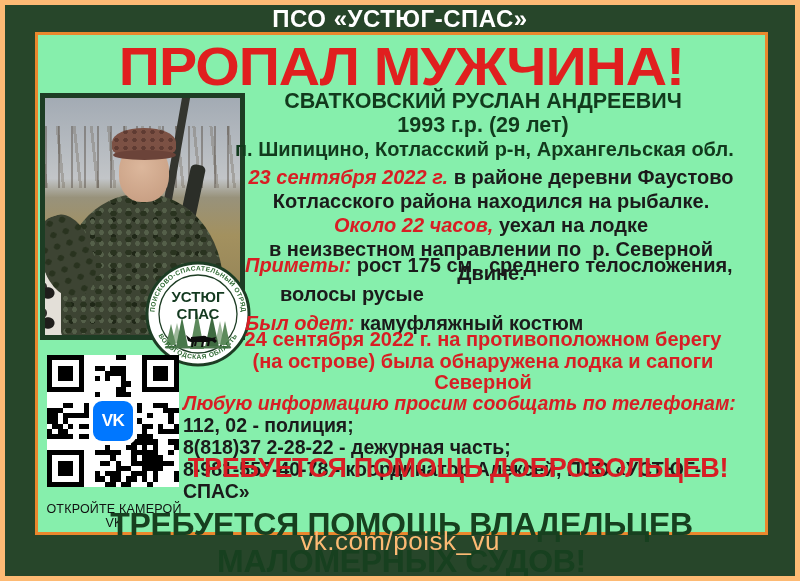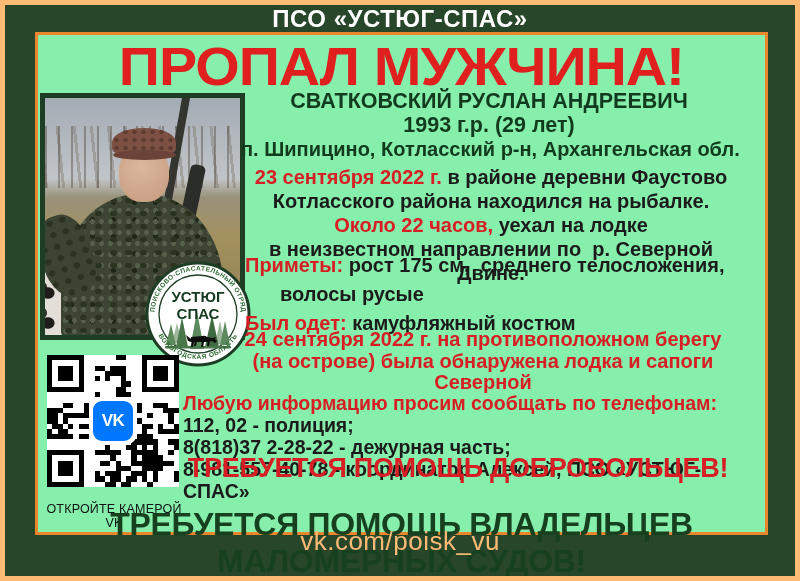--- a/index.html
+++ b/index.html
@@ -20,21 +20,21 @@
     color:#fdba74; font-size:26px; letter-spacing:.5px;
   }
   
   .white-box{
     position:absolute; left:30px; top:27px; width:733px; height:503px;
     box-sizing:border-box; background:#86efac; border:3px solid #EA872D;
   }
   .abs{position:absolute;}
   .ctr{text-align:center;}
   .pre{white-space:pre-wrap;}
-  .red{color:#D81E24;}
+  .red{color:#D81E24;font-style:italic;}
   .blk{color:#1b1b1b;}
   .title{
     left:0; right:0; top:0; text-align:center;
     font-size:54px; font-weight:bold; letter-spacing:-1px; color:#E01F1F;
     transform:scaleX(1.06); transform-origin:center;
   }
   
   .photo{
     left:2px; top:58px; width:205px; height:247px; box-sizing:border-box;
     border:5px solid #1D3D24; background:linear-gradient(#a3abb4 0%,#c2c5c8 34%,#98927b 42%,#a3915f 58%,#8c7c52 100%);
@@ -63,21 +63,21 @@
   .logo{left:107px; top:226px; width:106px; height:106px;}
   
   .qr{left:9px; top:320px; width:132px; height:132px; background:#fff;}
   .qr svg{width:132px; height:132px; display:block;}
   .vk-pad{position:absolute; left:42px; top:42px; width:48px; height:48px; background:#fff; border-radius:12px;
     display:flex; align-items:center; justify-content:center;}
   .vk-badge{width:40px; height:40px; background:#07F; background:#0077FF; border-radius:9px;
     display:flex; align-items:center; justify-content:center; color:#fff; font-weight:bold; font-size:17px; letter-spacing:-.5px;}
   .qr-caption{left:0; top:460px; width:152px; text-align:center; font-weight:normal; font-size:12.5px; color:#111; letter-spacing:.2px;margin-top:7px;}
   
-  .name-block{left:203px; top:54px; width:496px; font-weight:bold; color:#123A1D; line-height:24px;}
+  .name-block{left:197px; top:54px; width:496px; font-weight:bold; color:#123A1D; line-height:24px;}
   .name-l1,.name-l2{font-size:21.5px;}
   .name-l3{font-size:20px; white-space:nowrap;}
   .circumstances{left:205px; top:130px; width:496px; font-weight:bold; font-size:20px; line-height:24px; color:#1b1b1b;}
   .primety{left:207px; top:216px; width:500px; text-align:left; font-weight:bold; font-size:20px; line-height:29px; color:#1b1b1b;}
   .sept24{left:200px; top:294px; width:490px; font-weight:bold; font-size:20px; line-height:21.5px; color:#D81E24;}
   .phones{left:145px; top:357px; width:566px; text-align:left; font-weight:bold; font-size:19.5px; line-height:22px; color:#1b1b1b;}
   .volunteers{left:130px; top:418px; width:580px; text-align:center; font-weight:bold; font-size:27px; color:#D81E24; letter-spacing:-.3px;}
   .boats{left:0; right:0; top:471px; text-align:center; font-weight:bold; font-size:32px; color:#17401F; letter-spacing:-.3px;}
 </style>
 </head>

